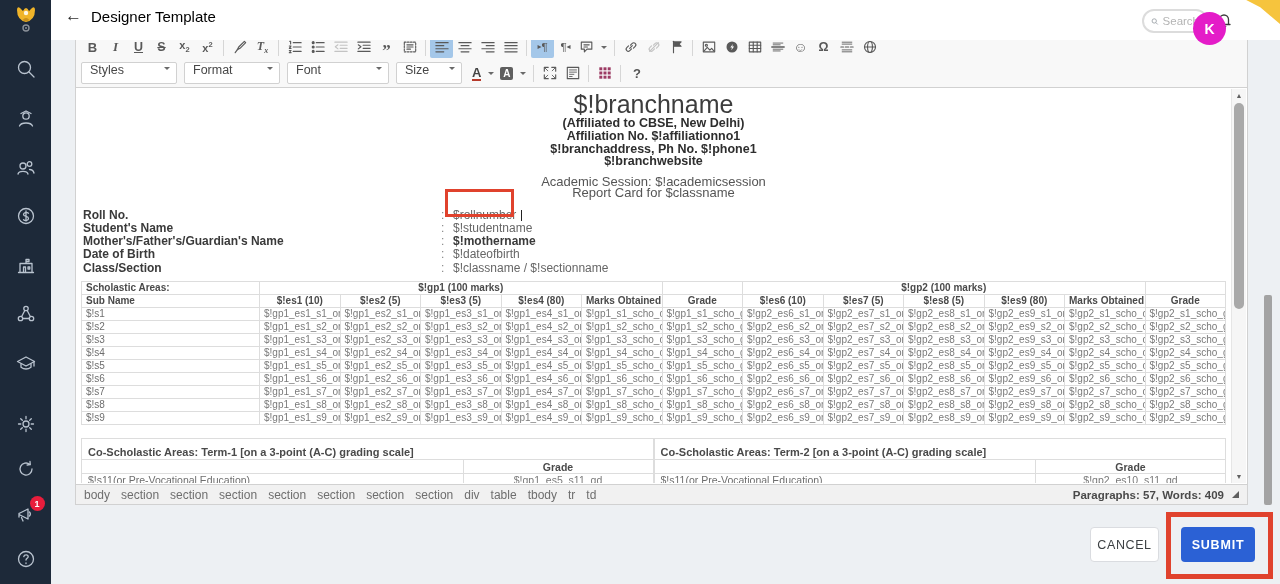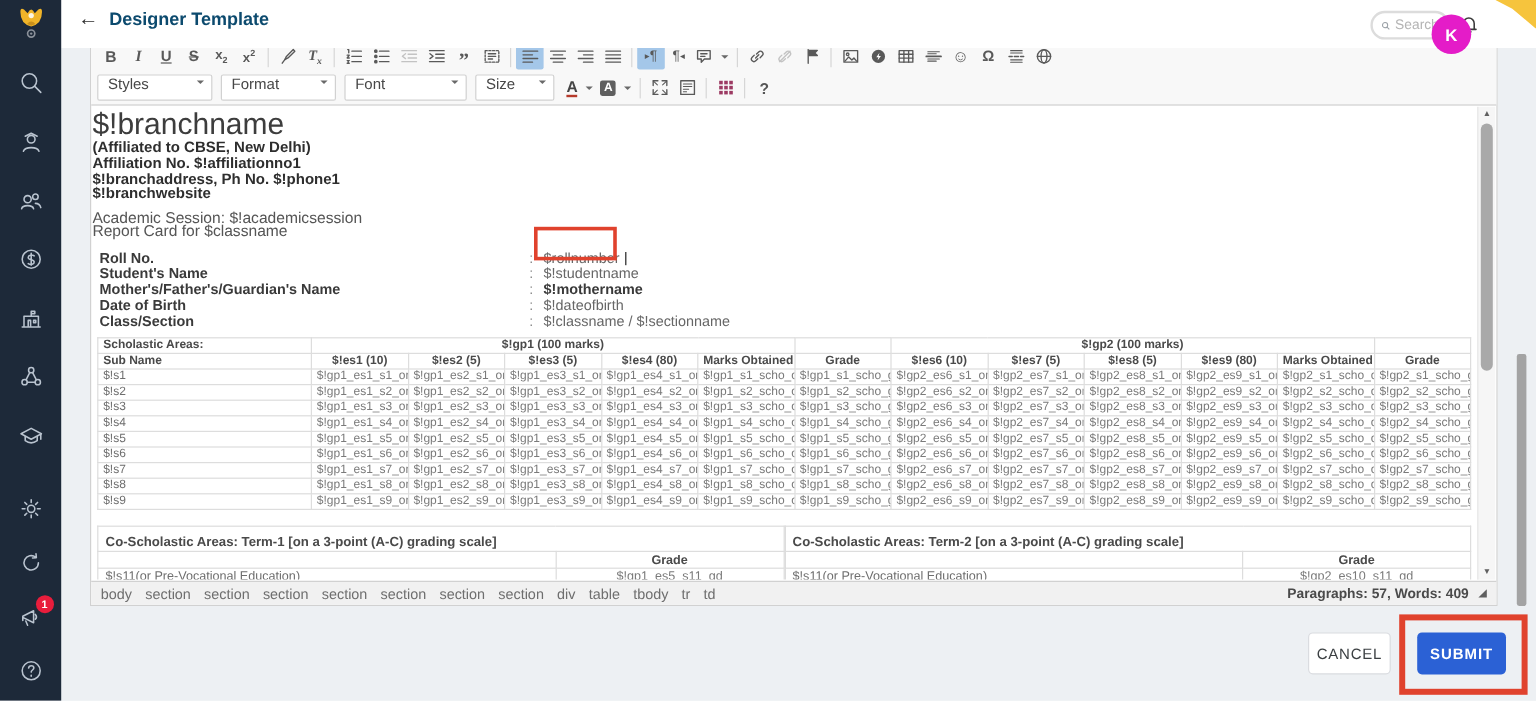--- a/index.html
+++ b/index.html
@@ -13,21 +13,21 @@
   .side-group-bottom { position:absolute; bottom:14px; left:0; width:51px; display:flex; flex-direction:column; align-items:center; gap:23px; }
   .side-ic { width:22px; height:22px; position:relative; cursor:pointer; }
   .side-ic svg { width:22px; height:22px; stroke:#b9c3cf; fill:none; stroke-width:1.3; stroke-linecap:round; stroke-linejoin:round; }
   .badge { position:absolute; top:-7px; right:-8px; min-width:15px; height:15px; background:#e81d3c; color:#fff; border-radius:50%; font-size:9px; font-weight:bold; display:flex; align-items:center; justify-content:center; }
 
   
   .topbar { position:absolute; left:51px; right:0; top:0; height:40px; background:#fff; z-index:10; }
   .yellow-corner { position:absolute; right:0; top:0; width:52px; height:24px; background:#f6c43d; clip-path:polygon(35% 0, 100% 0, 100% 100%, 62% 30%); }
   .back-title { position:absolute; left:14px; top:7px; display:flex; align-items:center; gap:9px; }
   .back-arrow { font-size:17px; color:#2b2b2b; font-weight:bold; cursor:pointer; line-height:18px; }
-  .page-title { font-size:15px; font-weight:bold; color:#0c4a6e; }
+  .page-title { font-size:15px; font-weight:normal; color:#000000; }
   .search-pill { position:absolute; left:1091px; top:9px; width:66px; height:24px; border:2px solid #dcdcdc; border-radius:13px; display:flex; align-items:center; padding:0 7px; gap:4px; background:#fff; cursor:text; }
   .search-pill svg { width:11px; height:11px; stroke:#9aa0a6; fill:none; stroke-width:1.6; }
   .search-ph { font-size:11.5px; color:#b4b4b4; }
   .bell { position:absolute; left:1163px; top:10px; width:22px; height:22px; cursor:pointer; }
   .bell svg { width:20px; height:20px; stroke:#3c3c3c; fill:none; stroke-width:1.3; stroke-linecap:round; }
   .avatar { position:absolute; left:1193px; top:12px; width:33px; height:33px; border-radius:50%; background:#e41cc8; color:#fff; font-size:14px; font-weight:bold; display:flex; align-items:center; justify-content:center; z-index:12; cursor:pointer; }
 
   
   .editor { position:absolute; left:75px; top:31px; width:1173px; height:474px; background:#fff; border:1px solid #d1d1d1; z-index:5; }
   .toolbar { position:absolute; left:0; top:0; right:0; height:56px; background:#f8f8f8; border-bottom:1px solid #d1d1d1; padding:2px 5px; }
@@ -52,21 +52,21 @@
   .tb-select { display:flex; background:#fff; border:1px solid #d1d1d1; border-radius:2px; height:22px; padding:0 6px 0 8px; margin-right:7px; color:#474747; font-size:12.5px; cursor:pointer; }
   .tb-select .lbl { flex:1; }
   .tc-a { font-size:13px; font-weight:bold; color:#444; border-bottom:2px solid #b63a2b; line-height:13px; }
   .bg-a { width:13px; height:13px; background:#5f5f5f; color:#fff; border-radius:2px; font-size:10px; font-weight:bold; display:flex; align-items:center; justify-content:center; }
   .grid-ic rect { fill:#9c3a63; stroke:none; }
   .g-help { font-size:13px; font-weight:bold; color:#555; }
 
   
   .content { position:absolute; left:1px; right:1px; top:57px; bottom:21px; background:#fff; overflow:hidden; cursor:text; }
   .doc { position:absolute; left:0; top:0; right:16px; bottom:0; color:#333; }
-  .doc-head { text-align:left; padding-top:2px; }
+  .doc-head { text-align:center; padding-top:2px; }
   .dh-1 { font-size:25px; color:#3d3d3d; line-height:26px; font-weight:normal; }
   .dh-b { font-size:12.5px; font-weight:bold; color:#2e2e2e; line-height:12.8px; }
   .dh-s { font-size:13px; color:#555; line-height:10.5px; }
   .sess-block { margin-top:9px; }
   .info-block { margin-top:10px; }
   .info-row { display:flex; align-items:center; height:13.2px; font-size:12px; padding-left:6px; }
   .info-label { width:358px; font-weight:bold; color:#3a3a3a; }
   .info-colon { width:12px; color:#888; }
   .info-value { color:#666; position:relative; }
   .info-value.vb { font-weight:bold; color:#3a3a3a; }

